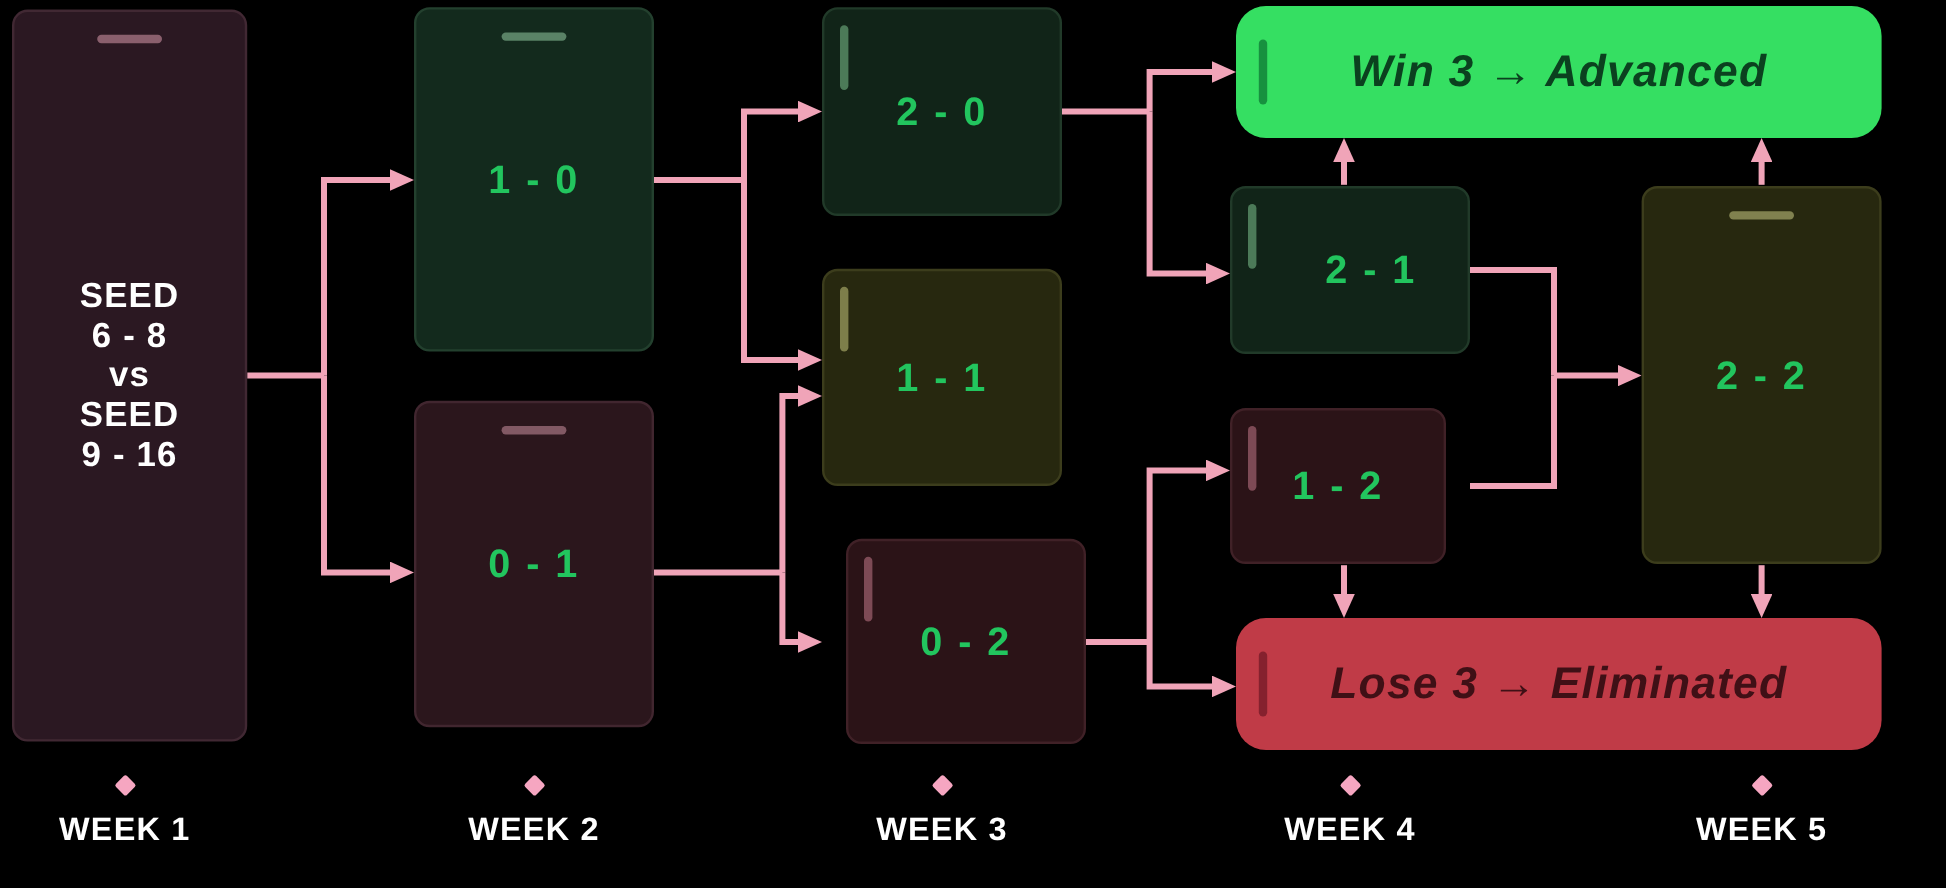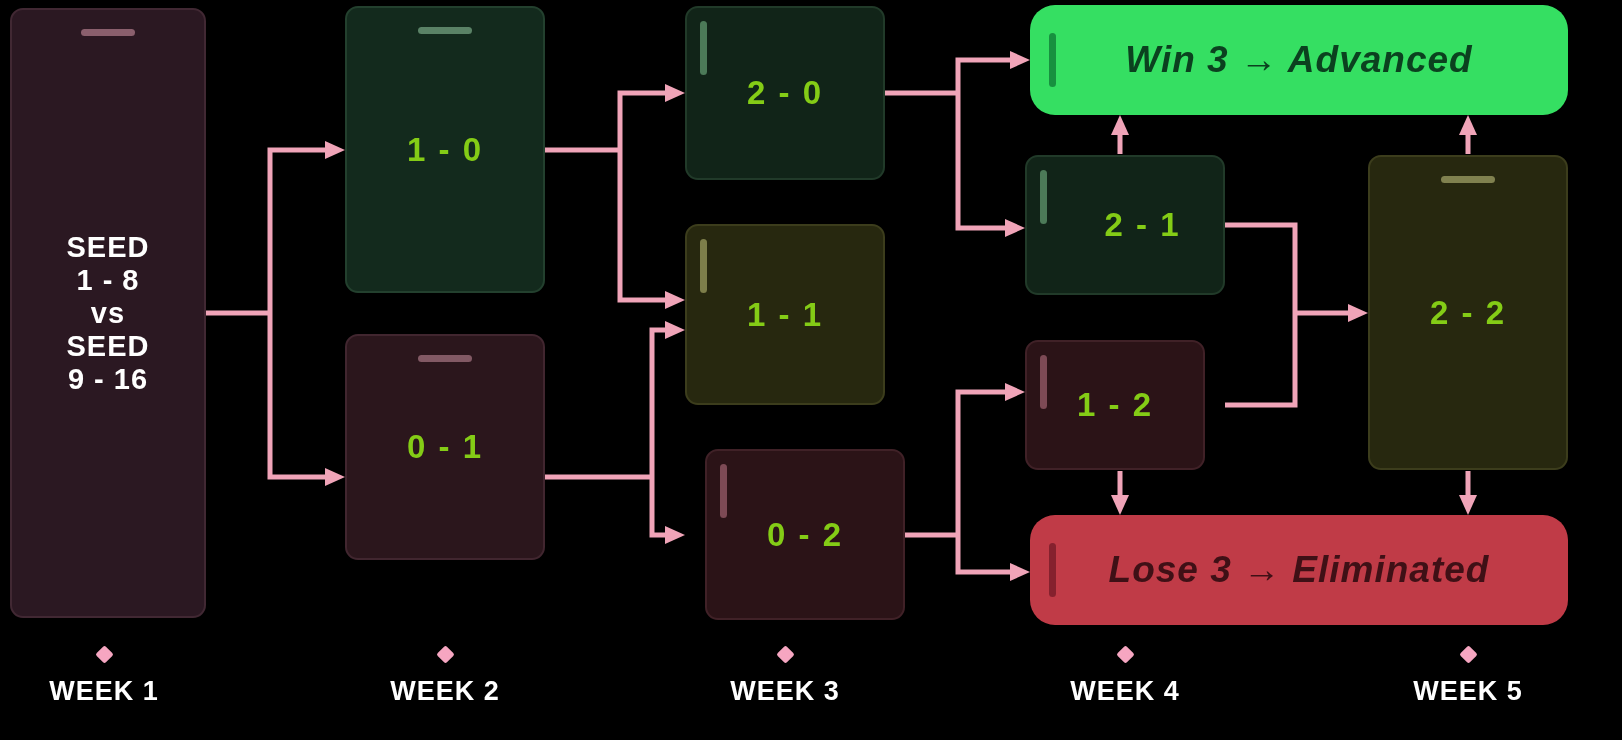--- a/index.html
+++ b/index.html
@@ -7,21 +7,21 @@
   .canvas {
     position:relative; width:1622px; height:740px; background:#000;
     font-family:"Liberation Sans", sans-serif; overflow:hidden;
   }
   .wires { position:absolute; left:0; top:0; }
 
   .node {
     position:absolute; border-radius:13px;
     display:flex; align-items:center; justify-content:center;
   }
-  .score { color:#84cc16; font-weight:800; font-size:33px; letter-spacing:2px; }
+  .score { color:#22c55e; font-weight:800; font-size:33px; letter-spacing:2px; }
 
   .notch {
     position:absolute; top:19px; left:50%; transform:translateX(-50%);
     width:54px; height:7px; border-radius:4px;
   }
   .vbar {
     position:absolute; top:13px; left:13px;
     width:7px; height:54px; border-radius:4px;
   }
 
@@ -29,21 +29,21 @@
   .seed-box { left:10px; top:8px; width:196px; height:610px; background:#2b1822; border:2px solid #412833; }
   .seed-notch { background:#8a5f6d; }
   .seed-lines {
     display:flex; flex-direction:column; align-items:center; 
     color:#fff; font-weight:800; font-size:29px; letter-spacing:1px; text-align:center;
   }
 
   
   .box-1-0 { left:345px; top:6px;   width:200px; height:287px; background:#132a1d; border:2px solid #23402e; }
   .notch-1-0 { background:#5a8266; }
-  .box-0-1 { left:345px; top:334px; width:200px; height:226px; background:#2b161c; border:2px solid #41262f; }
+  .box-0-1 { left:345px; top:334px; width:200px; height:272px; background:#2b161c; border:2px solid #41262f; }
   .notch-0-1 { background:#825964; }
 
   
   .box-2-0 { left:685px; top:6px;   width:200px; height:174px; background:#112418; border:2px solid #213a29; }
   .box-1-1 { left:685px; top:224px; width:200px; height:181px; background:#27280f; border:2px solid #3c3d1c; }
   .box-0-2 { left:705px; top:449px; width:200px; height:171px; background:#2b1317; border:2px solid #402127; }
 
   
   .box-2-1 { left:1025px; top:155px; width:200px; height:140px; background:#112418; border:2px solid #213a29;padding-left:35px; }
   .box-1-2 { left:1025px; top:340px; width:180px; height:130px; background:#2b1317; border:2px solid #402127; }
@@ -121,21 +121,21 @@
       <path d="M1120,471 V498" marker-end="url(#ah)"></path>
       <path d="M1468,154 V132" marker-end="url(#ah)"></path>
       <path d="M1468,471 V498" marker-end="url(#ah)"></path>
     </g>
   </svg>
 
   <div class="node seed-box">
     <div class="notch seed-notch"></div>
     <div class="seed-lines">
       <span>SEED</span>
-      <span>1 - 8</span>
+      <span>6 - 8</span>
       <span>vs</span>
       <span>SEED</span>
       <span>9 - 16</span>
     </div>
   </div>
 
   <div class="node box-1-0">
     <div class="notch notch-1-0"></div>
     <span class="score">1 - 0</span>
   </div>

